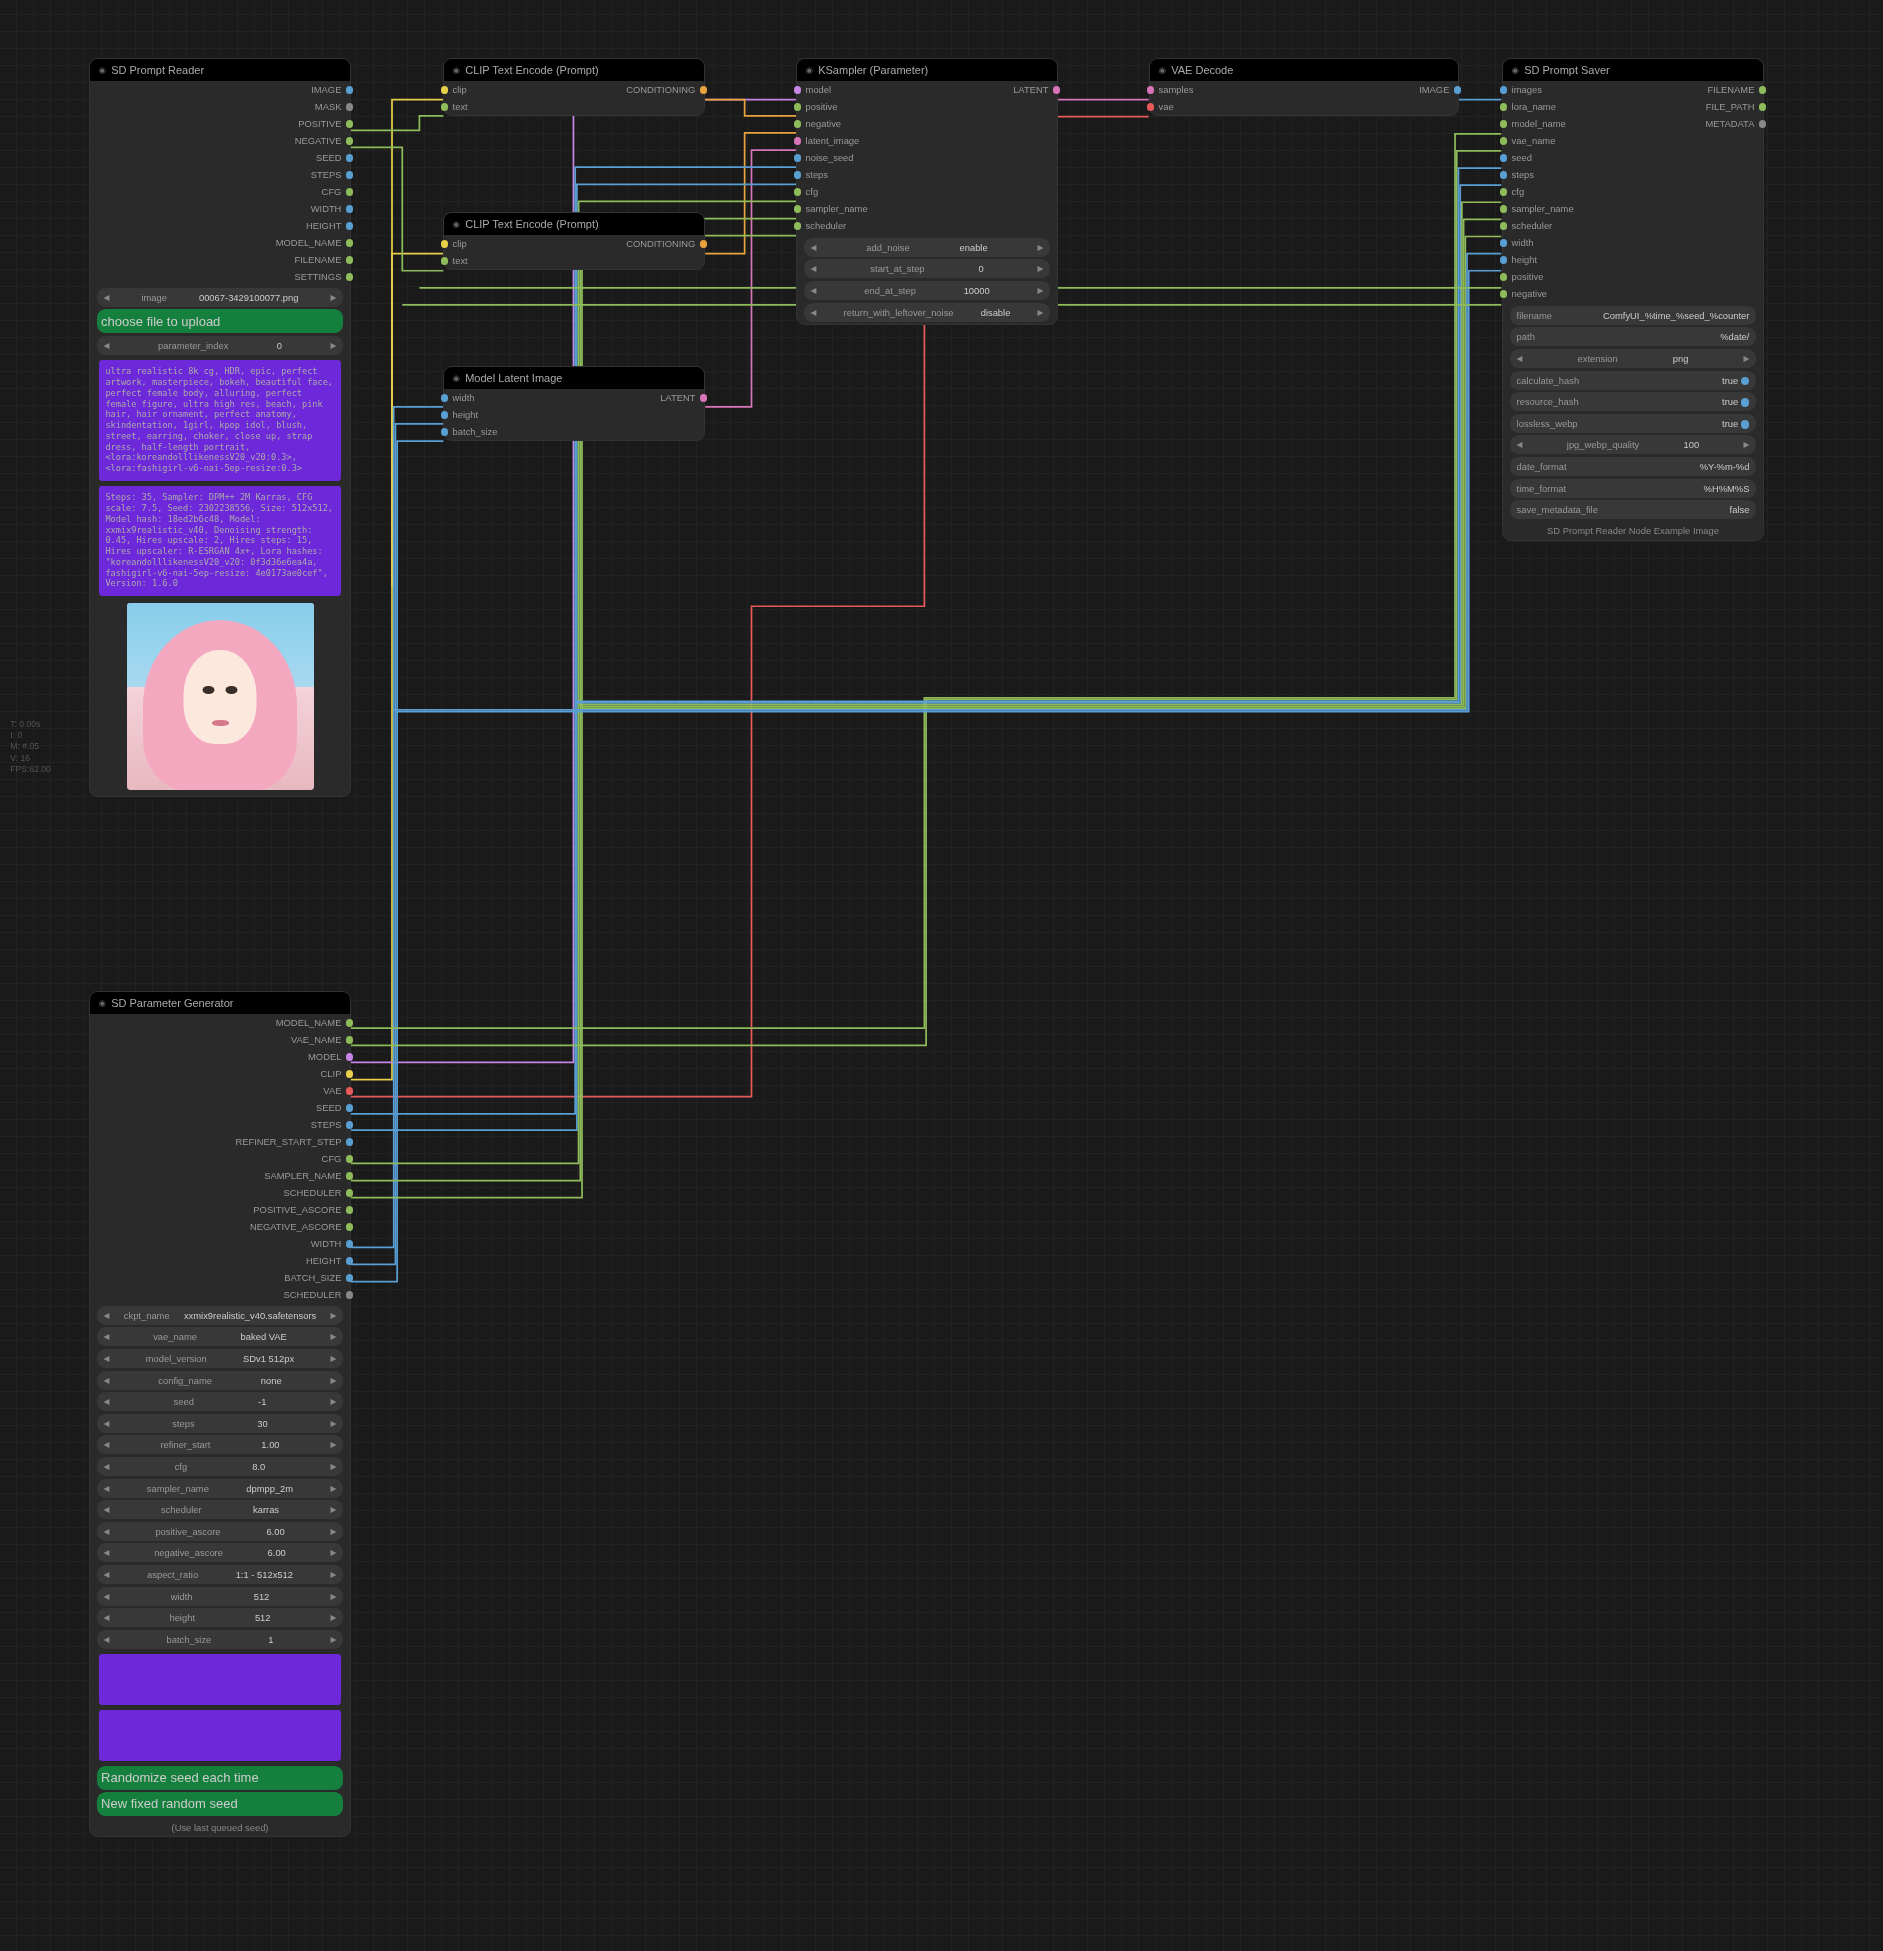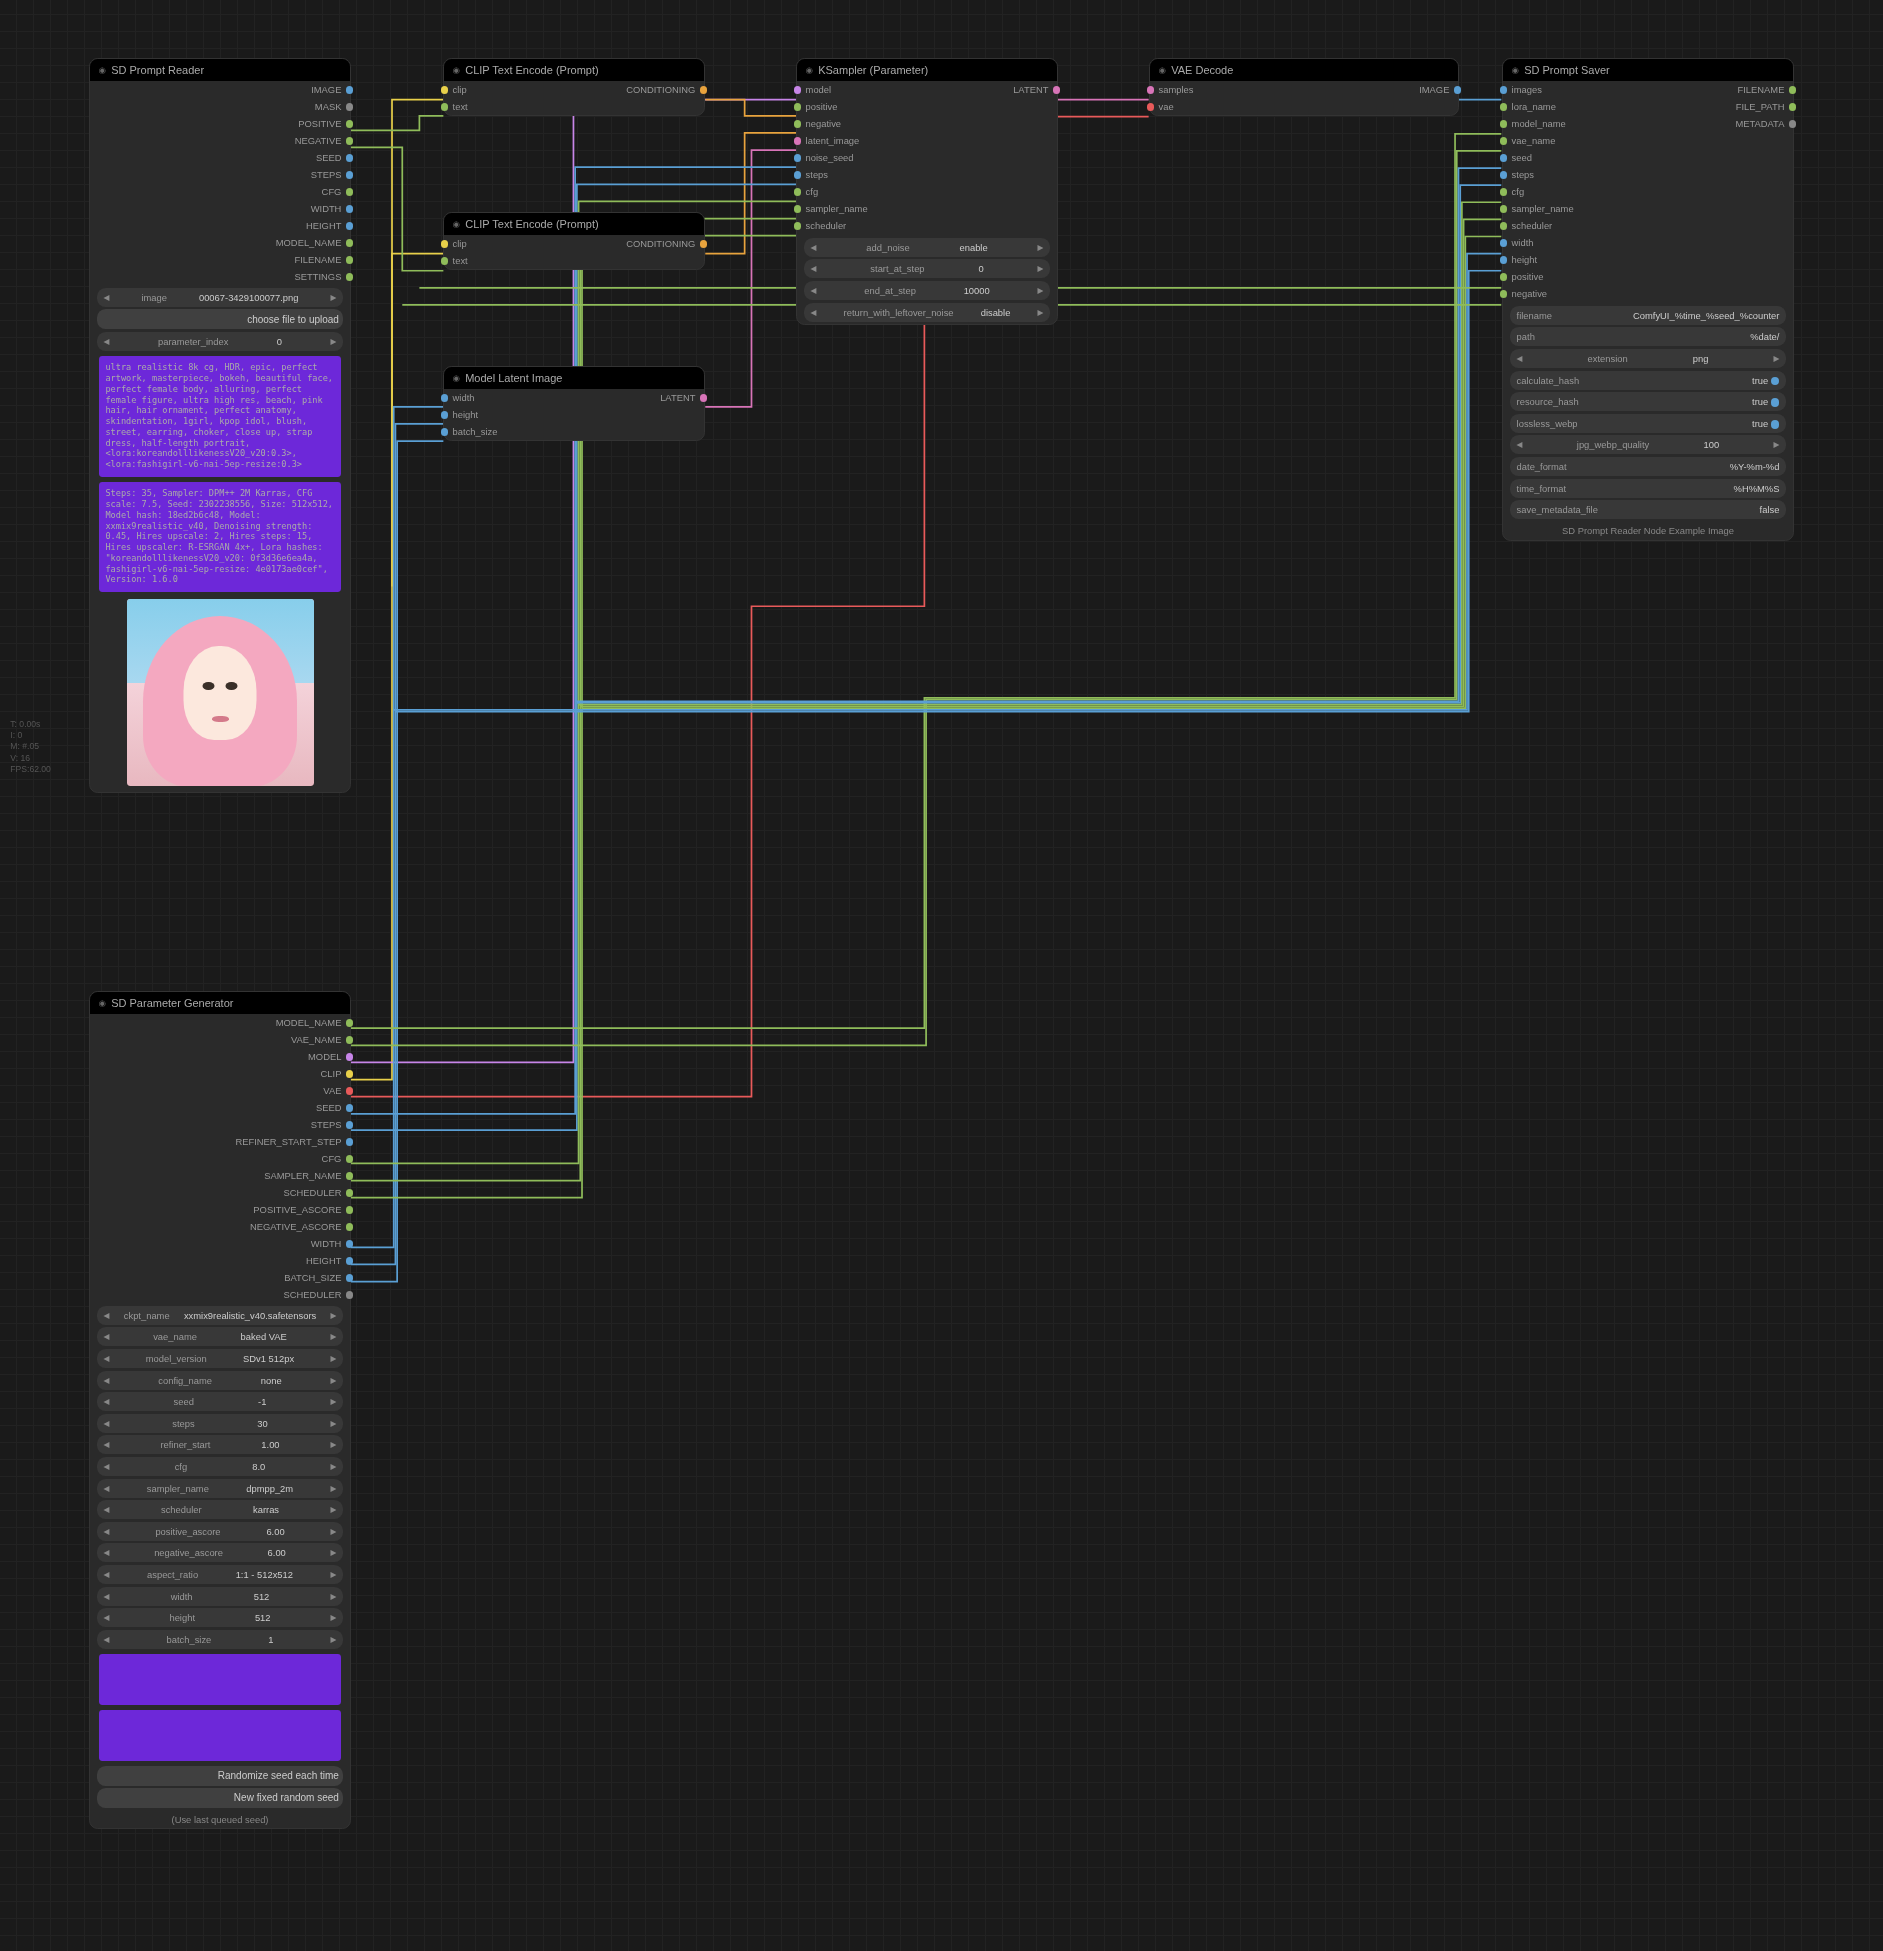--- a/index.html
+++ b/index.html
@@ -10,21 +10,21 @@
 .node-header::before{content:"◉";font-size:8.6px;color:#666}
 .port-row{display:flex;align-items:center;font-size:9.4px;color:#999;padding:1.7px 8.6px;height:17px;position:relative}
 .port-row.r{justify-content:flex-end}
 .dot{width:7.7px;height:7.7px;border-radius:50%;position:absolute}
 .port-row.l .dot{left:-3.4px}
 .port-row.r .dot{right:-3.4px}
 .widget{display:flex;align-items:center;justify-content:space-between;background:#383838;margin:2.6px 6.8px;padding:3.4px 6.8px;border-radius:8.6px;font-size:9.4px;color:#bbb;height:19px}
 .widget .wl{color:#999}
 .widget .wv{color:#ccc}
 .widget .arr{color:#888;font-size:7.7px;cursor:pointer}
-.btn{background:#404040;margin:2.6px 6.8px;padding:4.3px;border-radius:8.6px;font-size:10px;color:#ccc;text-align:right;cursor:pointer}
+.btn{background:#15803d;margin:2.6px 6.8px;padding:4.3px;border-radius:8.6px;font-size:13px;color:#ccc;text-align:left;cursor:pointer}
 .txtbox{background:#6d28d9;margin:5.1px 8.6px;padding:6.8px;border-radius:3.4px;font-size:8.6px;color:#aaa;font-family:monospace;line-height:1.25;white-space:pre-wrap;word-break:break-word}
 .footer-txt{text-align:center;font-size:9.4px;color:#888;padding:3.4px}
 svg.wires{position:absolute;top:0;left:0;width:1883px;height:1952px;pointer-events:none}
 svg.wires path{fill:none;stroke-width:2}
 .thumb{width:187px;height:187px;margin:6.8px auto;display:block;border-radius:3.4px;background:linear-gradient(180deg,#e8c4d0 0%,#f5d5dc 40%,#e8b8c0 100%);position:relative;overflow:hidden}
 .thumb::before{content:"";position:absolute;left:50%;top:48%;transform:translate(-50%,-50%);width:77px;height:101px;background:#f8e3d9;border-radius:50% 50% 45% 45%}
 .thumb::after{content:"";position:absolute;left:0;top:0;width:100%;height:45%;background:linear-gradient(180deg,#87ceeb,#a8d8f0)}
 .hair{position:absolute;left:50%;top:17px;transform:translateX(-50%);width:154px;height:171px;background:#f4a8c0;border-radius:50% 50% 30% 30%;z-index:1}
 .face{position:absolute;left:50%;top:47px;transform:translateX(-50%);width:73px;height:94px;background:#fce8dd;border-radius:48% 48% 42% 42%;z-index:2}
 .eye{position:absolute;width:12px;height:8.6px;background:#3a2f28;border-radius:50%;top:36px;z-index:3}
@@ -319,21 +319,21 @@
         </div>
 <div class="port-row l">
           <span class="dot" style="background:#e85a5a"></span>
           <span>vae</span>
         </div>
 </div>
 </div>
 <div style="height:17px"></div>
 </div>
 
-<div class="node" style="left:1502px;top:58px;width:292px">
+<div class="node" style="left:1502px;top:58px;width:262px">
 <div class="node-header">SD Prompt Saver</div>
 <div style="position:relative">
 <div id="saver-outs">
         <div class="port-row r">
           <span>FILENAME</span>
           <span class="dot" style="background: rgb(143, 188, 90);"></span>
         </div>
         <div class="port-row r">
           <span>FILE_PATH</span>
           <span class="dot" style="background: rgb(143, 188, 90);"></span>

